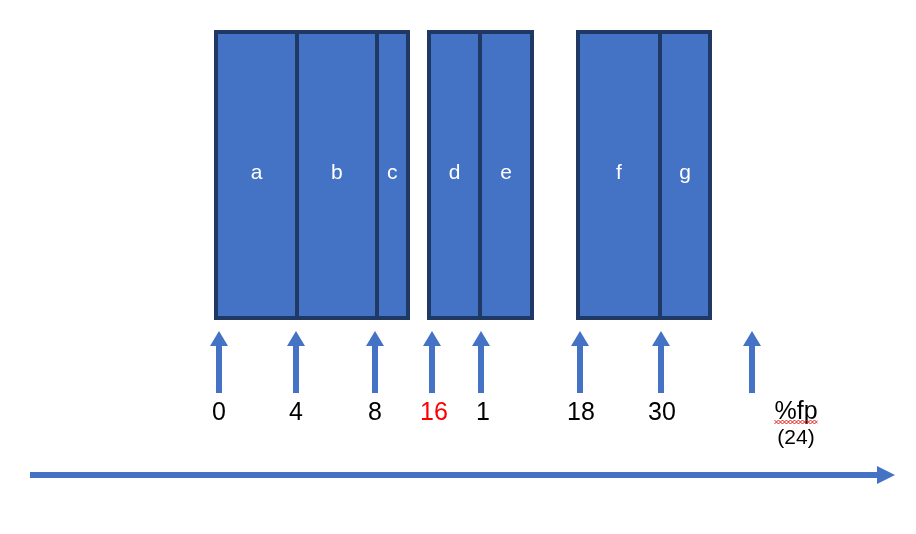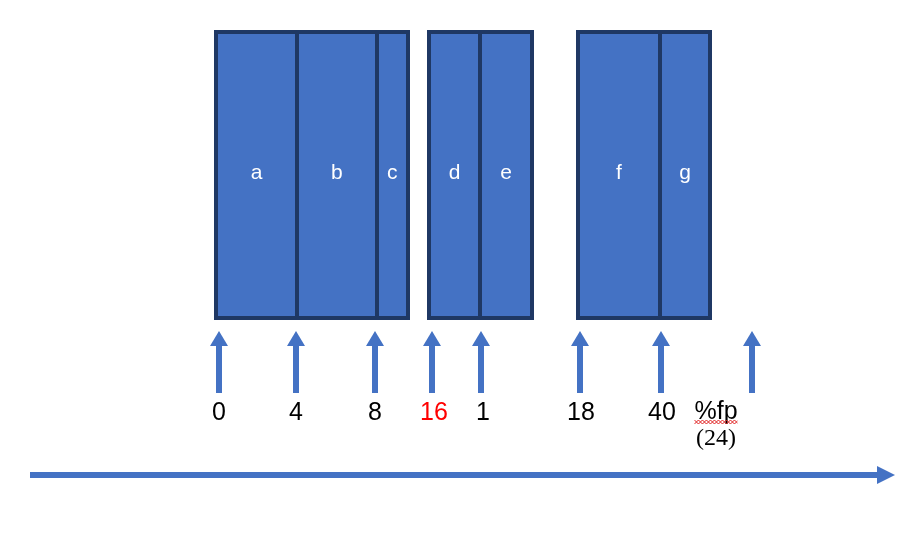--- a/index.html
+++ b/index.html
@@ -80,23 +80,22 @@
     white-space: nowrap;
     text-align: center;
     transform: translateX(-50%);
     user-select: none;
   }
   .tick-label.red {
     color: #FF0000;
   }
   .tick-label .sub {
     display: block;
-    font-size: 24px;
+    font-size: 21px;
     line-height: 28px;
-    font-family: Liberation Serif, serif;
   }
   .squiggle {
     position: relative;
     display: inline-block;
   }
   .squiggle::after {
     content: "";
     position: absolute;
     left: 0;
     right: 0;
@@ -203,23 +202,23 @@
   <div class="tick-label red" style="left:434px; top:398px;">
     <span>16</span>
   </div>
   <div class="tick-label" style="left:483px; top:398px;">
     <span>1</span>
   </div>
   <div class="tick-label" style="left:581px; top:398px;">
     <span>18</span>
   </div>
   <div class="tick-label" style="left:662px; top:398px;">
-    <span>40</span>
-  </div>
-  <div class="tick-label" style="left:716px; top:397px;">
+    <span>30</span>
+  </div>
+  <div class="tick-label" style="left:796px; top:397px;">
     <span class="squiggle">%fp</span>
     <span class="sub">(24)</span>
   </div>
 
   <svg id="axis-arrow" style="left:0px; top:455px;" width="916" height="40" viewBox="0 0 916 40">
     <line x1="30" y1="20" x2="879" y2="20" stroke="#4472C4" stroke-width="6"></line>
     <polygon points="877,11 895,20 877,29" fill="#4472C4"></polygon>
   </svg>
 
 

